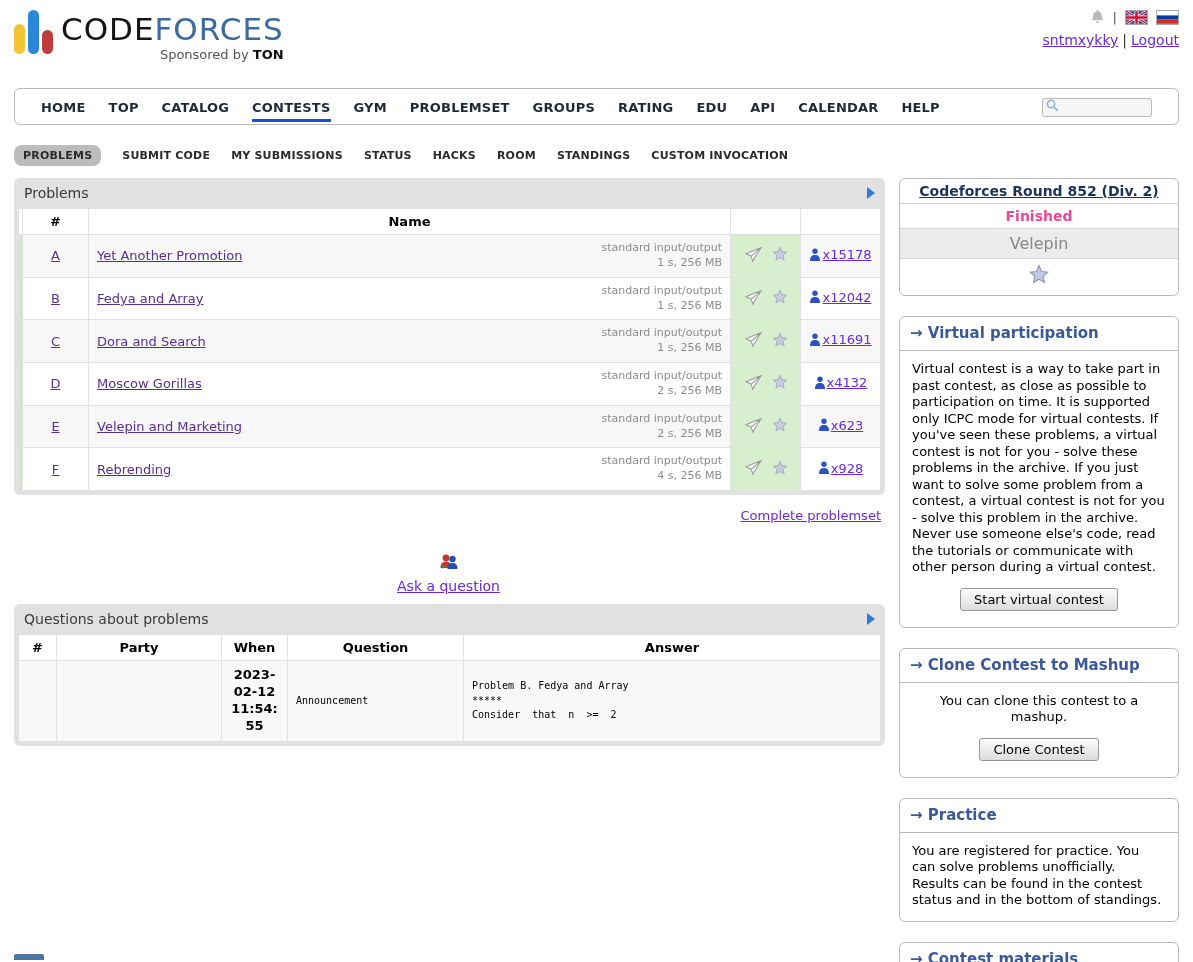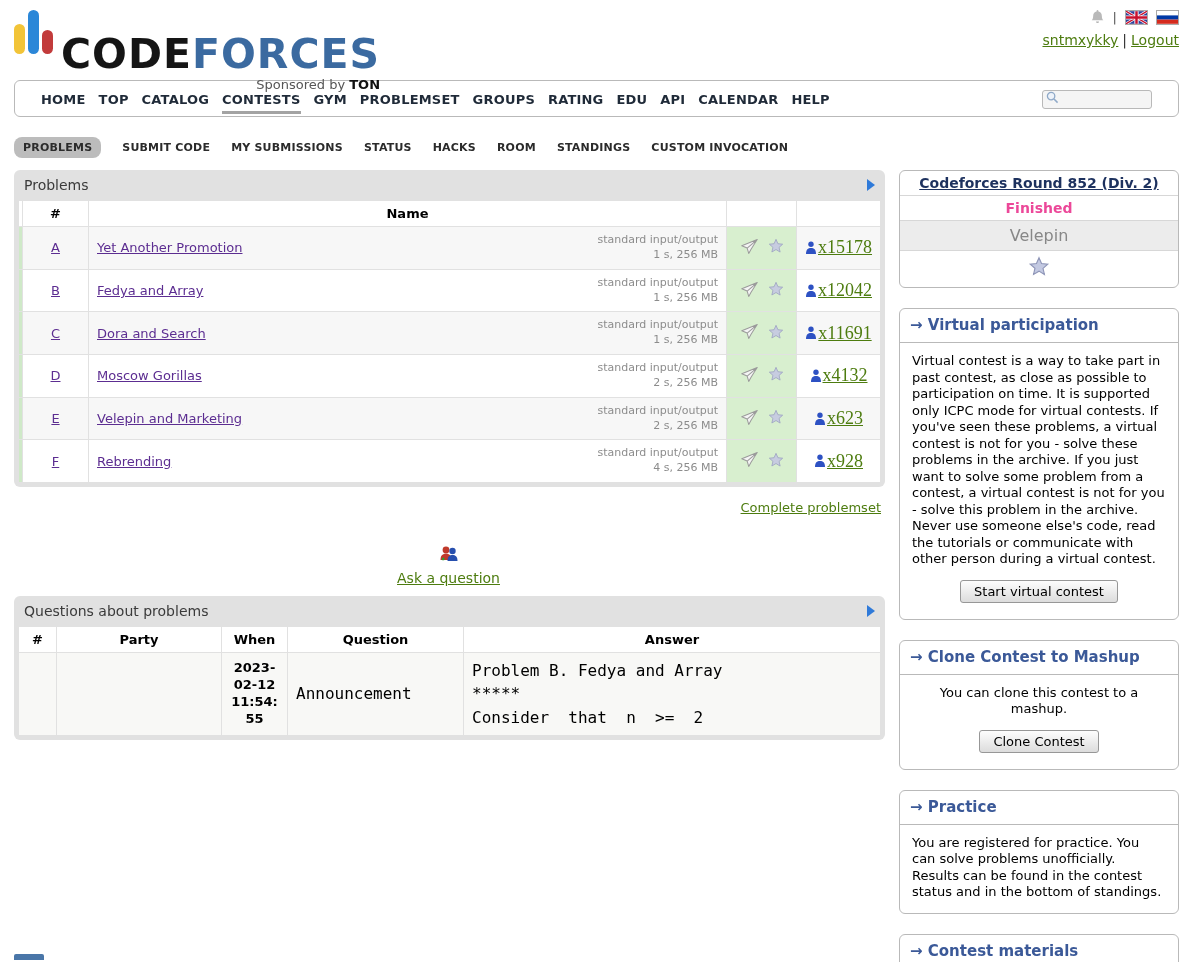--- a/index.html
+++ b/index.html
@@ -2,54 +2,54 @@
 <html><head>
 <meta charset="utf-8">
 <style>
   * { margin:0; padding:0; box-sizing:border-box; }
   body {
     font-family: "DejaVu Sans", "Liberation Sans", sans-serif;
     background:#fff; color:#000;
     width:1193px; height:962px; overflow:hidden; position:relative;
   }
   a { text-decoration:underline; cursor:pointer; }
-  .blue-link { color:#4d7c0f; }
+  .blue-link { color:#6d28d9; }
   .purple-link { color:#5c2d91; }
 
   
   .header { position:relative; height:80px; padding:8px 14px 0 14px; }
   .logo { display:flex; align-items:flex-start; gap:8px; width:330px; }
   .bars { display:flex; align-items:flex-end; gap:3px; height:46px; padding-top:2px; }
   .bar { width:11px; border-radius:6px; }
   .bar.y { height:30px; background:#f2c438; }
   .bar.b { height:44px; background:#2b87d8; }
   .bar.r { height:24px; background:#c23b3b; }
   .logo-text { line-height:1; padding-top:6px; }
-  .logo-main { font-size:41px; font-weight:bold; letter-spacing:1px;margin-top:20px; }
+  .logo-main { font-size:31px; font-weight:normal; letter-spacing:1px; }
   .logo-main .code { color:#151515; }
   .logo-main .forces { color:#3b6aa0; }
   .sponsored { font-size:13px; color:#555; text-align:right; margin-top:3px; }
   .sponsored b { color:#111; }
   .top-right { position:absolute; right:14px; top:8px; text-align:right; }
   .lang-row { display:flex; align-items:center; justify-content:flex-end; gap:8px; height:18px; }
   .sep { color:#555; font-size:13px; }
   .flag { display:inline-block; border:1px solid #aaa; line-height:0; }
   .user-row { margin-top:6px; font-size:14px; }
   .user-row .sep2 { margin:0 4px; color:#333; }
 
   
   .main-nav {
-    margin:0 14px; height:37px; border:1px solid #b9b9b9; border-radius:6px;
-    display:flex; align-items:center; gap:13px; padding:4px 26px; background:#fff;
+    margin:8px 14px; height:37px; border:1px solid #b9b9b9; border-radius:6px;
+    display:flex; align-items:center; gap:23px; padding:4px 26px; background:#fff;
   }
   .main-nav a {
     font-size:13px; font-weight:bold; color:#1f2a38; text-decoration:none;
     letter-spacing:0.2px; padding:9px 0 7px 0;
   }
-  .main-nav a.active { border-bottom:3px solid #a3a3a3; padding-bottom:4px; }
+  .main-nav a.active { border-bottom:3px solid #1d4ed8; padding-bottom:4px; }
   .search-wrap { margin-left:auto; position:relative; }
   .search-wrap input {
     width:110px; height:19px; border:1px solid #b9b9b9; border-radius:3px;
     background:#f5f5f5; padding:1px 4px 1px 21px; font-size:12px;
   }
   .search-wrap svg { position:absolute; left:4px; top:3px; }
 
   
   .subnav { margin:20px 14px 12px 14px; display:flex; align-items:center; gap:21px; }
   .subnav span {
@@ -73,33 +73,33 @@
   .problems-table tbody tr:nth-child(odd) td { background:#f7f7f7; }
   .problems-table tbody tr td.strip { background:#cfe9c8; }
   td.strip { width:4px; padding:0; }
   th.strip-h { width:4px; padding:0; }
   .pletter { width:66px; text-align:center; }
   .pname-flex { display:flex; justify-content:space-between; align-items:center; gap:0; }
   .pio { font-size:11px; color:#8c8c8c; text-align:right; line-height:1.35; white-space:nowrap;margin-left:16px; }
   td.picons { width:70px; text-align:center; background:#d8efcf !important; }
   .picons-inner { display:inline-flex; align-items:center; gap:9px; }
   td.psolved { width:80px; text-align:center; }
-  .psolved a { display:inline-flex; align-items:center; gap:1px; font-size:18px;font-family:Liberation Serif, serif; }
+  .psolved a { display:inline-flex; align-items:center; gap:1px; font-size:13px; }
 
   .after-table-link { text-align:right; margin:13px 4px 0 0; font-size:13px; }
   .ask-row { text-align:right; margin:30px 2px 10px 0; font-size:14px; display:flex; justify-content:flex-end; align-items:center; gap:5px;flex-direction:column; }
 
   
   .q-table th.c-num { width:38px; }
   .q-table th.c-party { width:165px; }
   .q-table th.c-when { width:66px; }
   .q-table th.c-question { width:176px; }
   .q-table td { background:#f8f8f6; vertical-align:middle; }
   .q-when { font-weight:bold; font-size:13px; text-align:center; overflow-wrap:anywhere; line-height:1.3; }
-  .mono { font-family:"DejaVu Sans Mono", monospace; font-size:16px; white-space:pre-wrap; line-height:1.45; }
+  .mono { font-family:"DejaVu Sans Mono", monospace; font-size:10px; white-space:pre-wrap; line-height:1.45; }
 
   
   .roundbox { border:1px solid #b9b9b9; border-radius:6px; background:#fff; overflow:hidden; }
   .crow { padding:4px 8px; text-align:center; border-bottom:1px solid #d7d7d7; font-size:14px; }
   .crow:last-child { border-bottom:none; }
   .crow.title a { font-weight:bold; color:#1d315e; }
   .crow.status { font-weight:bold; color:#ec4899; }
   .crow.mode { background:#ececec; color:#878787; font-size:16px; padding:5px 8px; }
   .crow.star-row { padding:5px 8px 7px 8px; }
   .box-title { padding:7px 10px 8px 10px; font-size:15px; font-weight:bold; color:#3b5998; border-bottom:1px solid #b9b9b9; }

